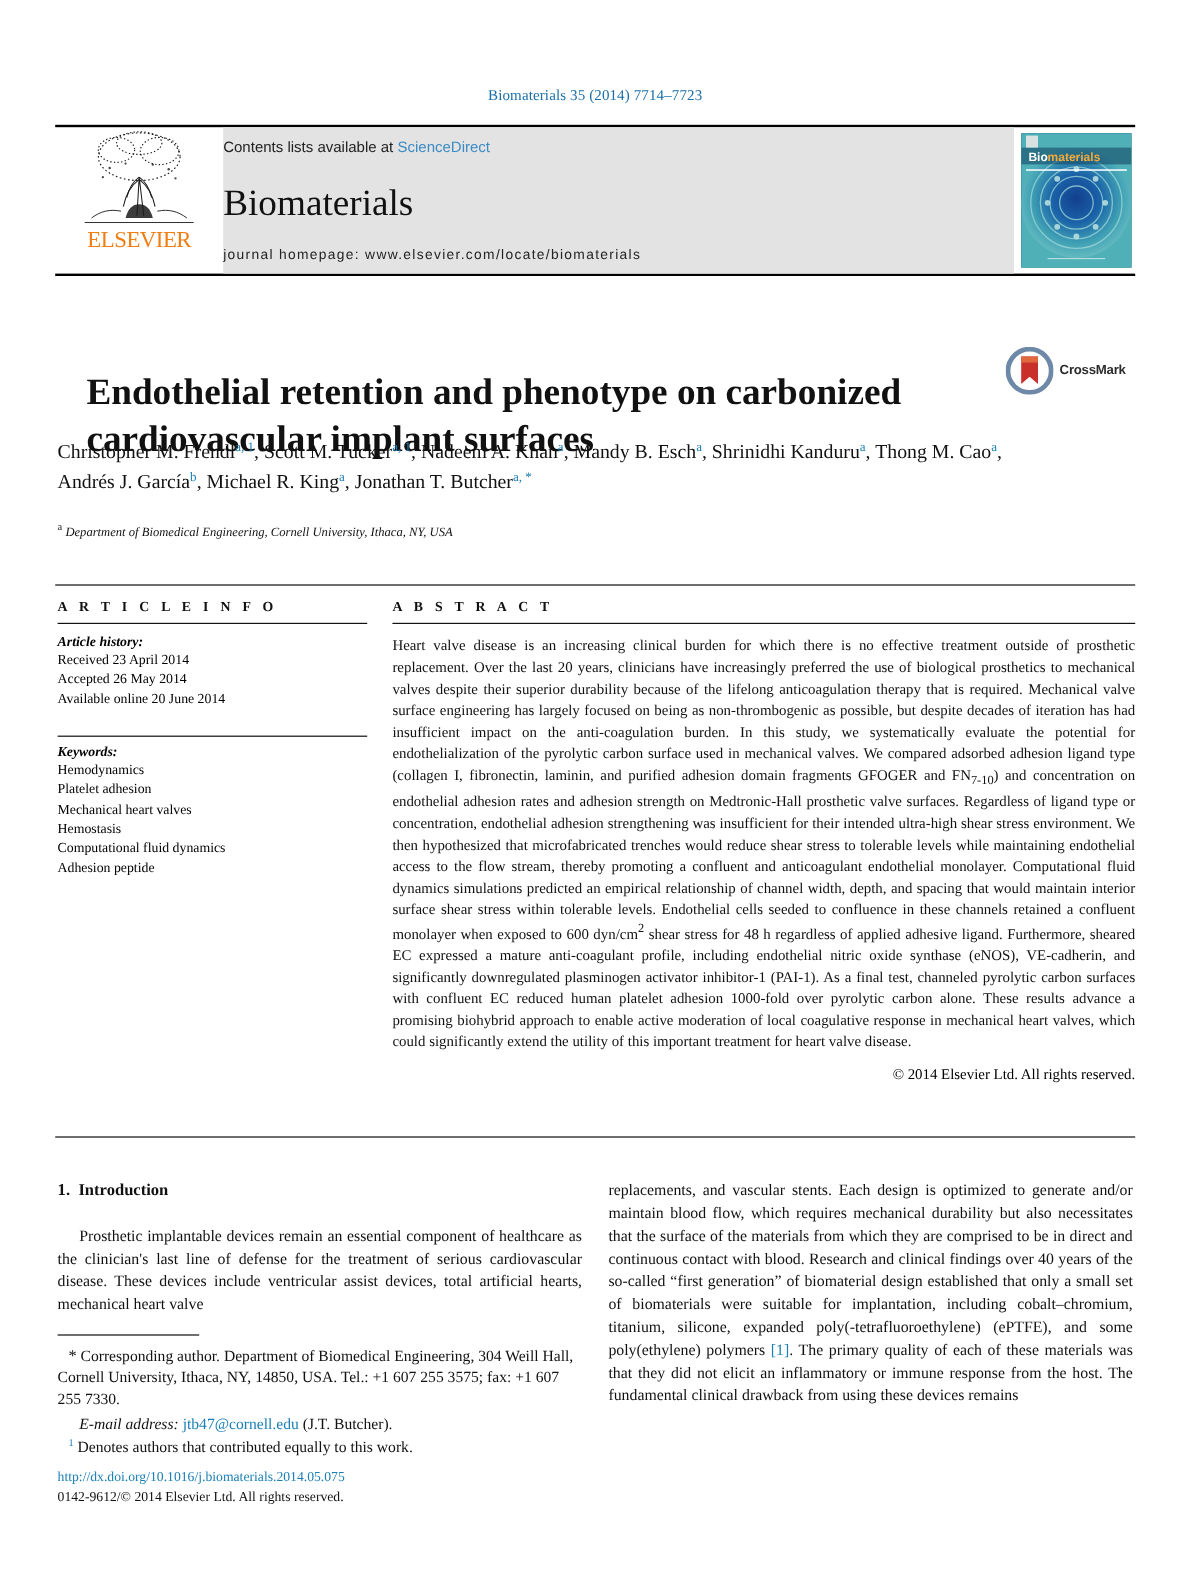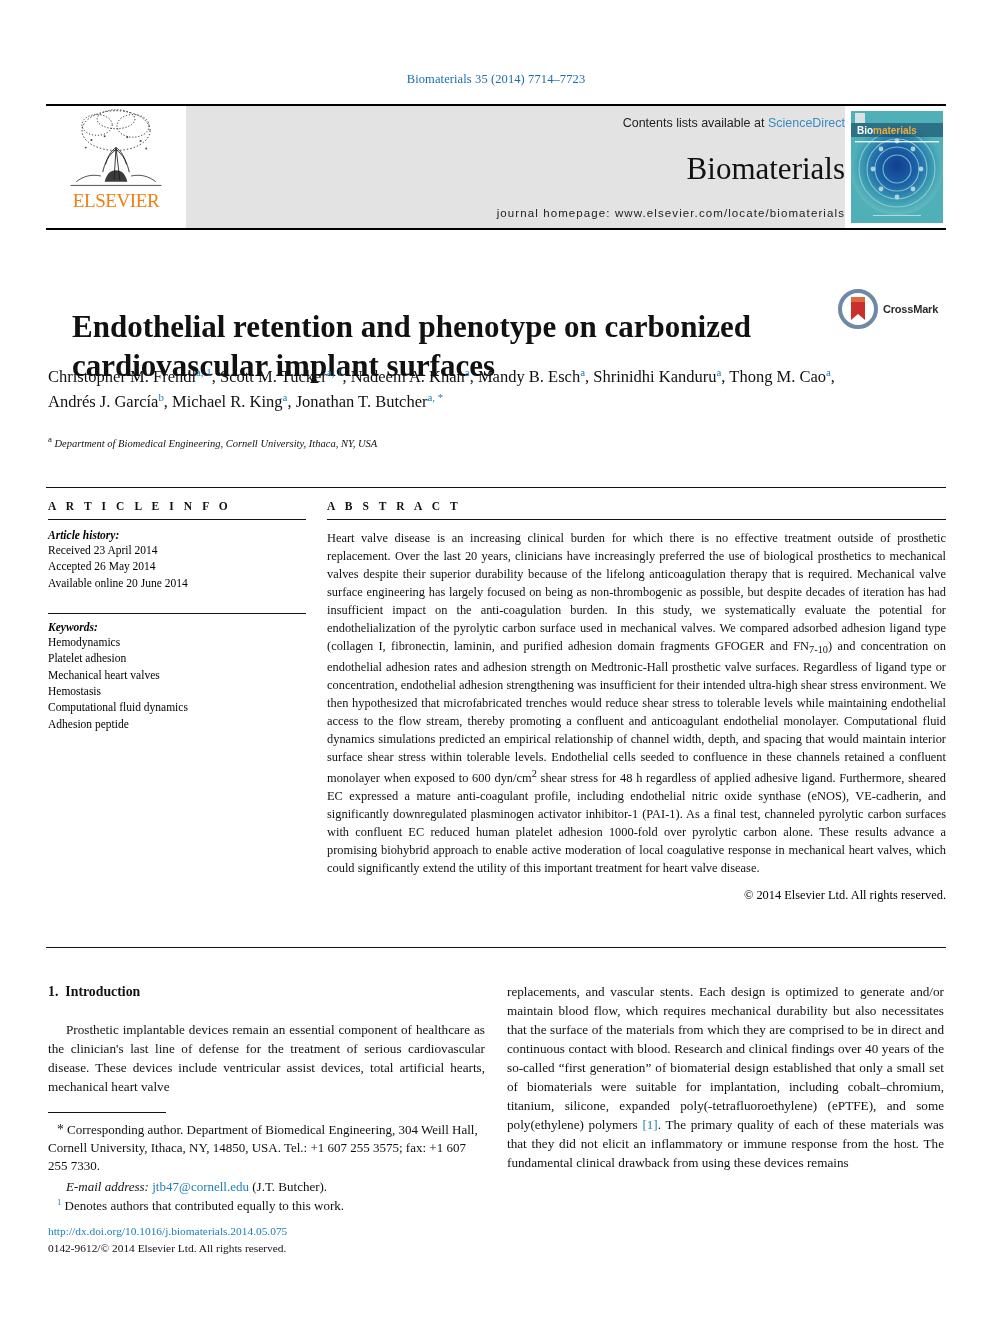--- a/index.html
+++ b/index.html
@@ -66,21 +66,21 @@
     color: #f07f13;
     line-height: 1;
     margin-top: -2px;
   }
   .journal-band {
     flex: 1 1 auto;
     background: #e3e3e3;
     display: flex;
     flex-direction: column;
     justify-content: space-between;
-    align-items: flex-end;
+    align-items: flex-start;
     padding: 10px 0 9px 0;
     box-sizing: border-box;
   }
   .contents-line {
     font-size: 12.5px;
     font-family: "Liberation Sans", sans-serif;
     color: #222;
   }
   .contents-line .sd {
     color: #3b8bc4;

